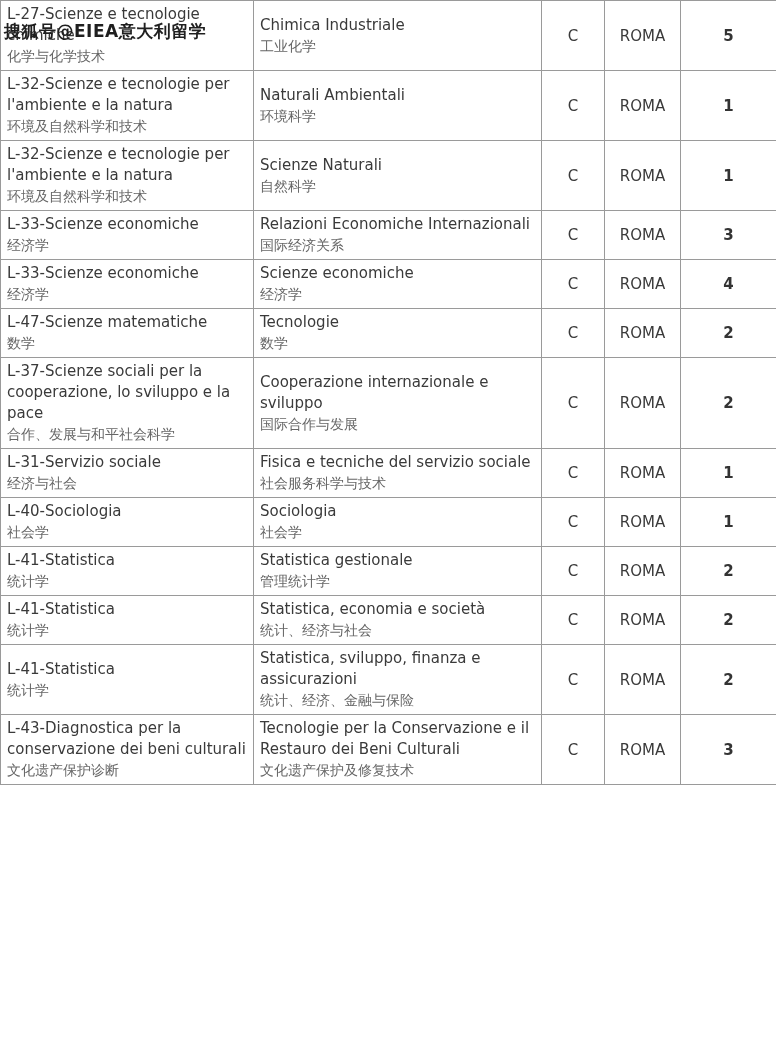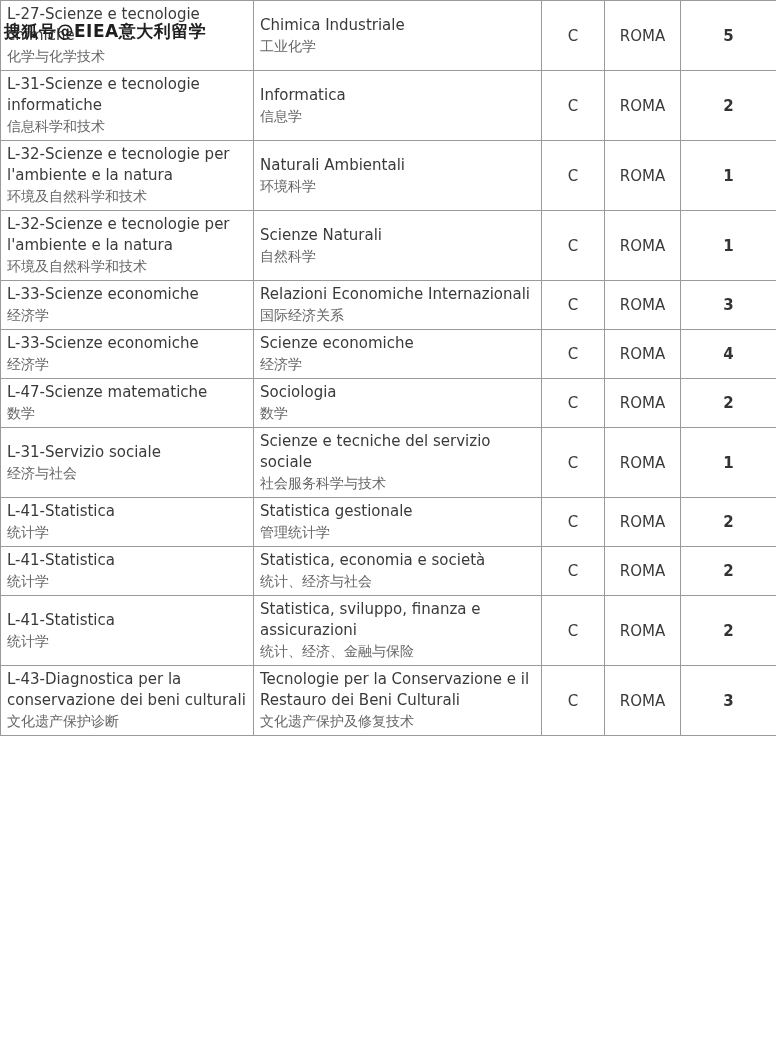--- a/index.html
+++ b/index.html
@@ -88,33 +88,20 @@
     <td>
       <div class="it-text">Chimica Industriale</div>
       <div class="cn-text">工业化学</div>
     </td>
     <td class="center">C</td>
     <td class="center">ROMA</td>
     <td class="center count">5</td>
   </tr>
 
 
-  <tr>
-    <td>
-      <div class="it-text">L-31-Scienze e tecnologie informatiche</div>
-      <div class="cn-text">信息科学和技术</div>
-    </td>
-    <td>
-      <div class="it-text">Informatica</div>
-      <div class="cn-text">信息学</div>
-    </td>
-    <td class="center">C</td>
-    <td class="center">ROMA</td>
-    <td class="center count">2</td>
-  </tr>
 
   <tr>
     <td>
       <div class="it-text">L-32-Scienze e tecnologie per l'ambiente e la natura</div>
       <div class="cn-text">环境及自然科学和技术</div>
     </td>
     <td>
       <div class="it-text">Naturali Ambientali</div>
       <div class="cn-text">环境科学</div>
     </td>
@@ -165,44 +152,70 @@
     <td class="center count">4</td>
   </tr>
 
 
   <tr>
     <td>
       <div class="it-text">L-47-Scienze matematiche</div>
       <div class="cn-text">数学</div>
     </td>
     <td>
-      <div class="it-text">Sociologia</div>
+      <div class="it-text">Tecnologie</div>
       <div class="cn-text">数学</div>
     </td>
     <td class="center">C</td>
     <td class="center">ROMA</td>
     <td class="center count">2</td>
   </tr>
 
 
+  <tr>
+    <td>
+      <div class="it-text">L-37-Scienze sociali per la cooperazione, lo sviluppo e la pace</div>
+      <div class="cn-text">合作、发展与和平社会科学</div>
+    </td>
+    <td>
+      <div class="it-text">Cooperazione internazionale e sviluppo</div>
+      <div class="cn-text">国际合作与发展</div>
+    </td>
+    <td class="center">C</td>
+    <td class="center">ROMA</td>
+    <td class="center count">2</td>
+  </tr>
 
   <tr>
     <td>
       <div class="it-text">L-31-Servizio sociale</div>
       <div class="cn-text">经济与社会</div>
     </td>
     <td>
-      <div class="it-text">Scienze e tecniche del servizio sociale</div>
+      <div class="it-text">Fisica e tecniche del servizio sociale</div>
       <div class="cn-text">社会服务科学与技术</div>
     </td>
     <td class="center">C</td>
     <td class="center">ROMA</td>
     <td class="center count">1</td>
   </tr>
 
+  <tr>
+    <td>
+      <div class="it-text">L-40-Sociologia</div>
+      <div class="cn-text">社会学</div>
+    </td>
+    <td>
+      <div class="it-text">Sociologia</div>
+      <div class="cn-text">社会学</div>
+    </td>
+    <td class="center">C</td>
+    <td class="center">ROMA</td>
+    <td class="center count">1</td>
+  </tr>
 
   <tr>
     <td>
       <div class="it-text">L-41-Statistica</div>
       <div class="cn-text">统计学</div>
     </td>
     <td>
       <div class="it-text">Statistica gestionale</div>
       <div class="cn-text">管理统计学</div>
     </td>

